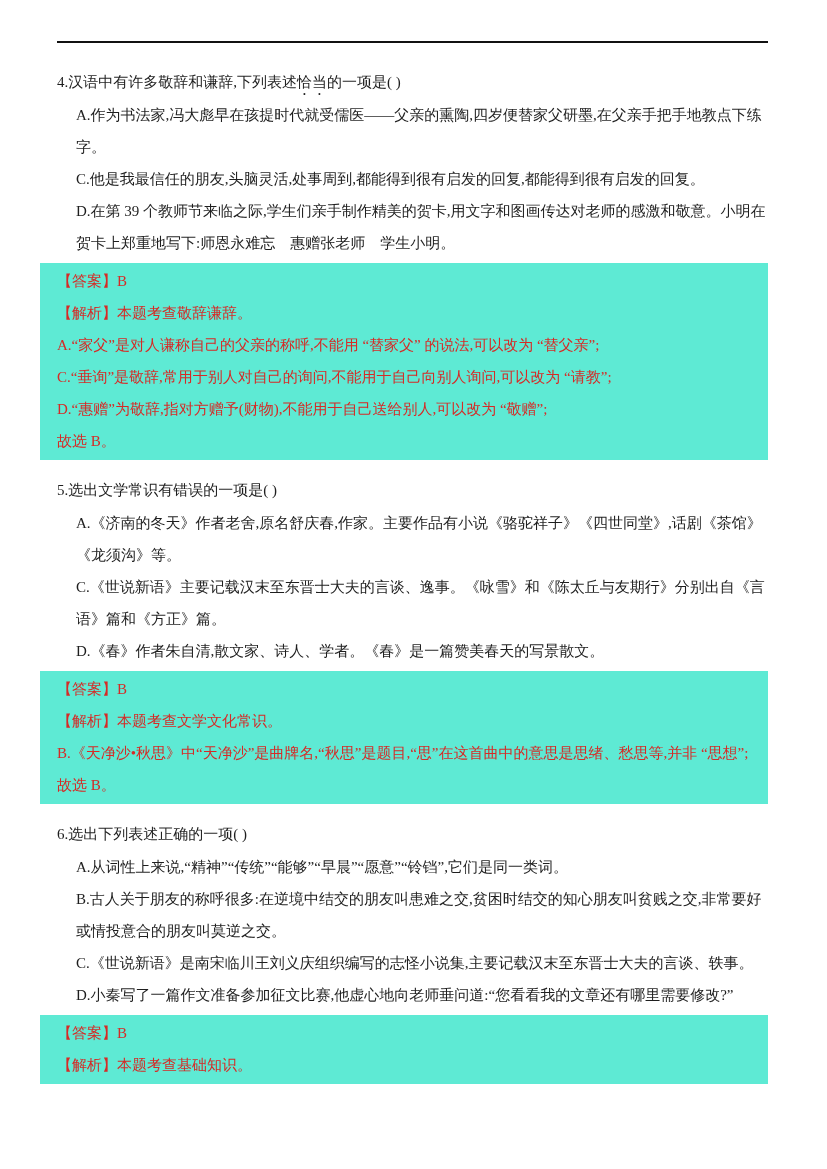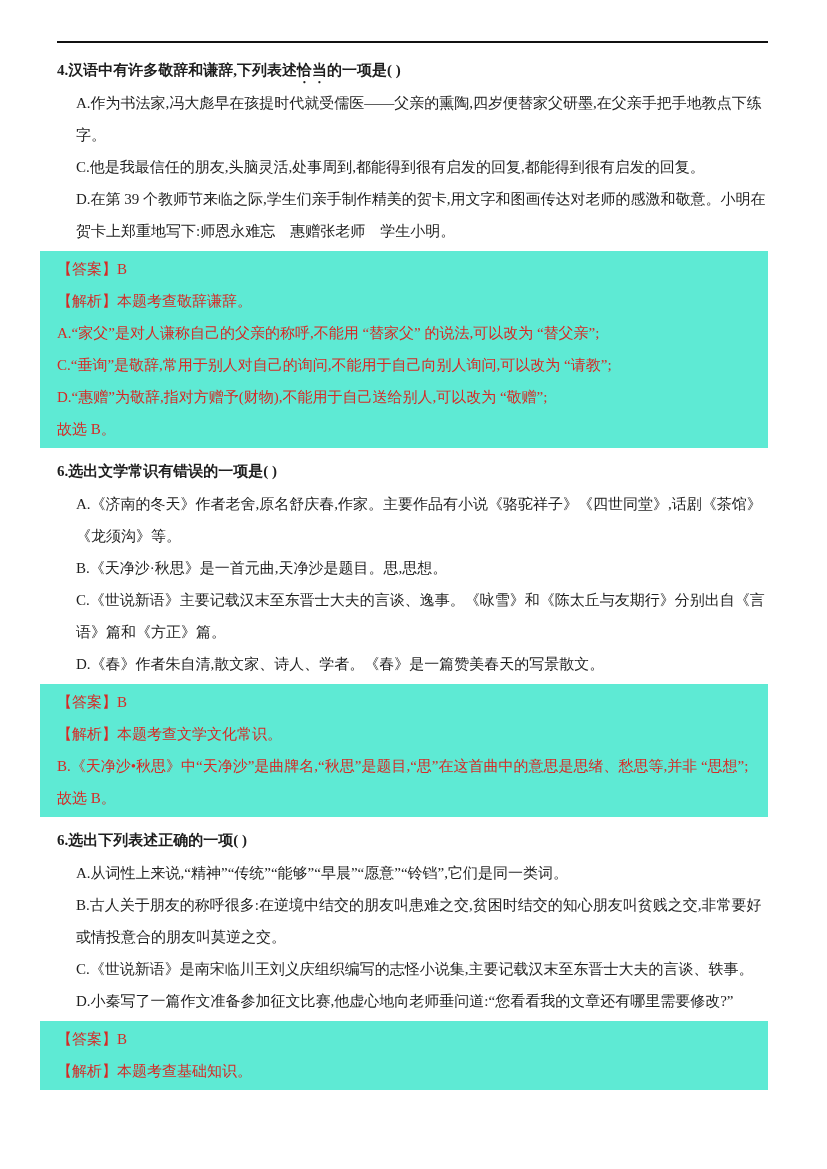--- a/index.html
+++ b/index.html
@@ -15,21 +15,21 @@
   .top-rule{
     position:absolute;
     left:57px;right:59px;top:41px;
     border-top:2px solid #111111;
   }
   .content{
     position:absolute;
     top:52px;left:57px;right:59px;
   }
   p{margin:0;line-height:32px;}
-  .q-stem{margin-top:2px;font-weight:bold;}
+  .q-stem{margin-top:14px;}
   .opt{padding-left:19px;}
   .emph{
     -webkit-text-emphasis:filled dot #1e1e1e;
     -webkit-text-emphasis-position:under right;
     text-emphasis:filled dot #1e1e1e;
     text-emphasis-position:under right;
   }
   .answer-block{
     background:#5eead4;
     margin:4px 0 7px -17px;
@@ -56,23 +56,22 @@
         <p class="red"><span>【答案】</span><span>B</span></p>
         <p class="red"><span>【解析】</span><span>本题考查敬辞谦辞。</span></p>
         <p class="red">A.“家父”是对人谦称自己的父亲的称呼,不能用 “替家父” 的说法,可以改为 “替父亲”;</p>
         <p class="red">C.“垂询”是敬辞,常用于别人对自己的询问,不能用于自己向别人询问,可以改为 “请教”;</p>
         <p class="red">D.“惠赠”为敬辞,指对方赠予(财物),不能用于自己送给别人,可以改为 “敬赠”;</p>
         <p class="red">故选 B。</p>
       </div>
     </section>
 
     <section>
-      <p class="q-stem"><span>6.选出文学常识有错误的一项是(    )</span><span class="emph"></span><span></span></p>
+      <p class="q-stem"><span>5.选出文学常识有错误的一项是(    )</span><span class="emph"></span><span></span></p>
       <p class="opt">A.《济南的冬天》作者老舍,原名舒庆春,作家。主要作品有小说《骆驼祥子》《四世同堂》,话剧《茶馆》《龙须沟》等。</p>
-      <p class="opt">B.《天净沙·秋思》是一首元曲,天净沙是题目。思,思想。</p>
       <p class="opt">C.《世说新语》主要记载汉末至东晋士大夫的言谈、逸事。《咏雪》和《陈太丘与友期行》分别出自《言语》篇和《方正》篇。</p>
       <p class="opt">D.《春》作者朱自清,散文家、诗人、学者。《春》是一篇赞美春天的写景散文。</p>
       <div class="answer-block">
         <p class="red"><span>【答案】</span><span>B</span></p>
         <p class="red"><span>【解析】</span><span>本题考查文学文化常识。</span></p>
         <p class="red">B.《天净沙•秋思》中“天净沙”是曲牌名,“秋思”是题目,“思”在这首曲中的意思是思绪、愁思等,并非 “思想”;</p>
         <p class="red">故选 B。</p>
       </div>
     </section>
 

